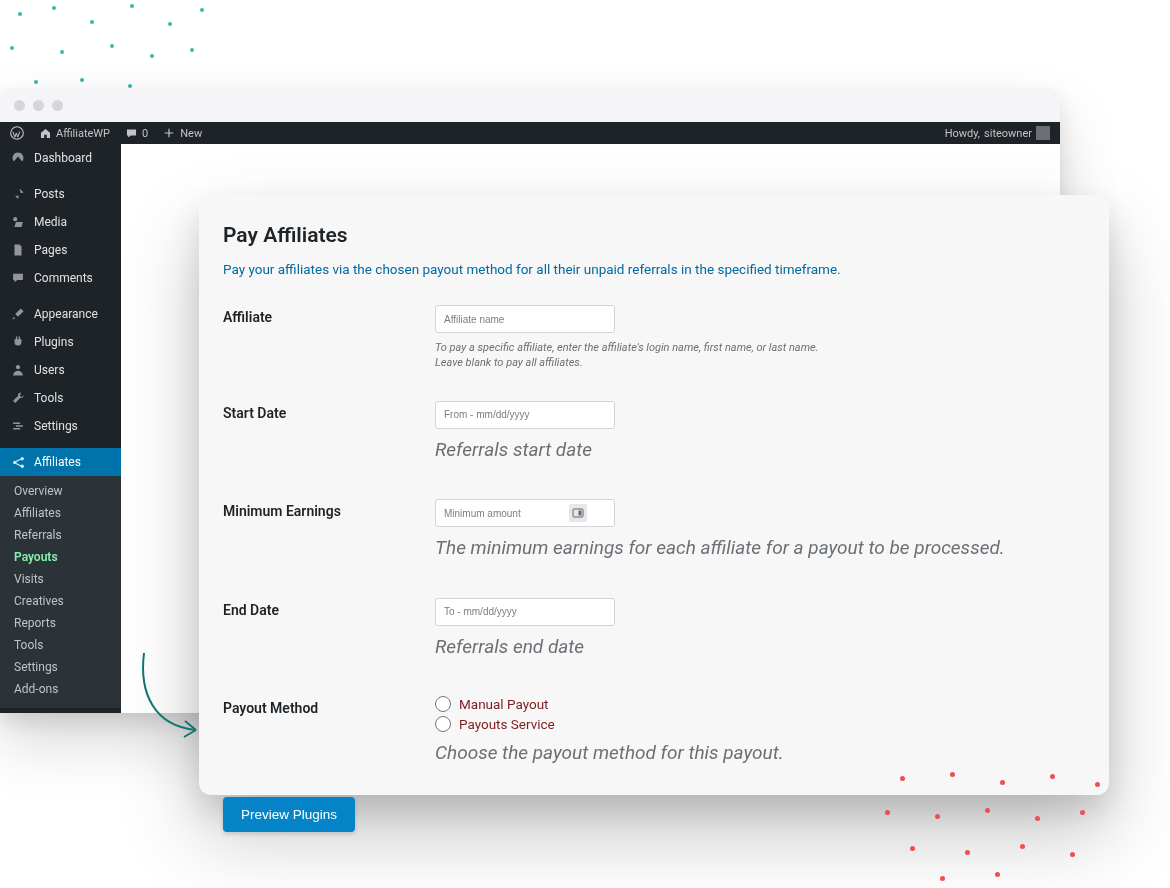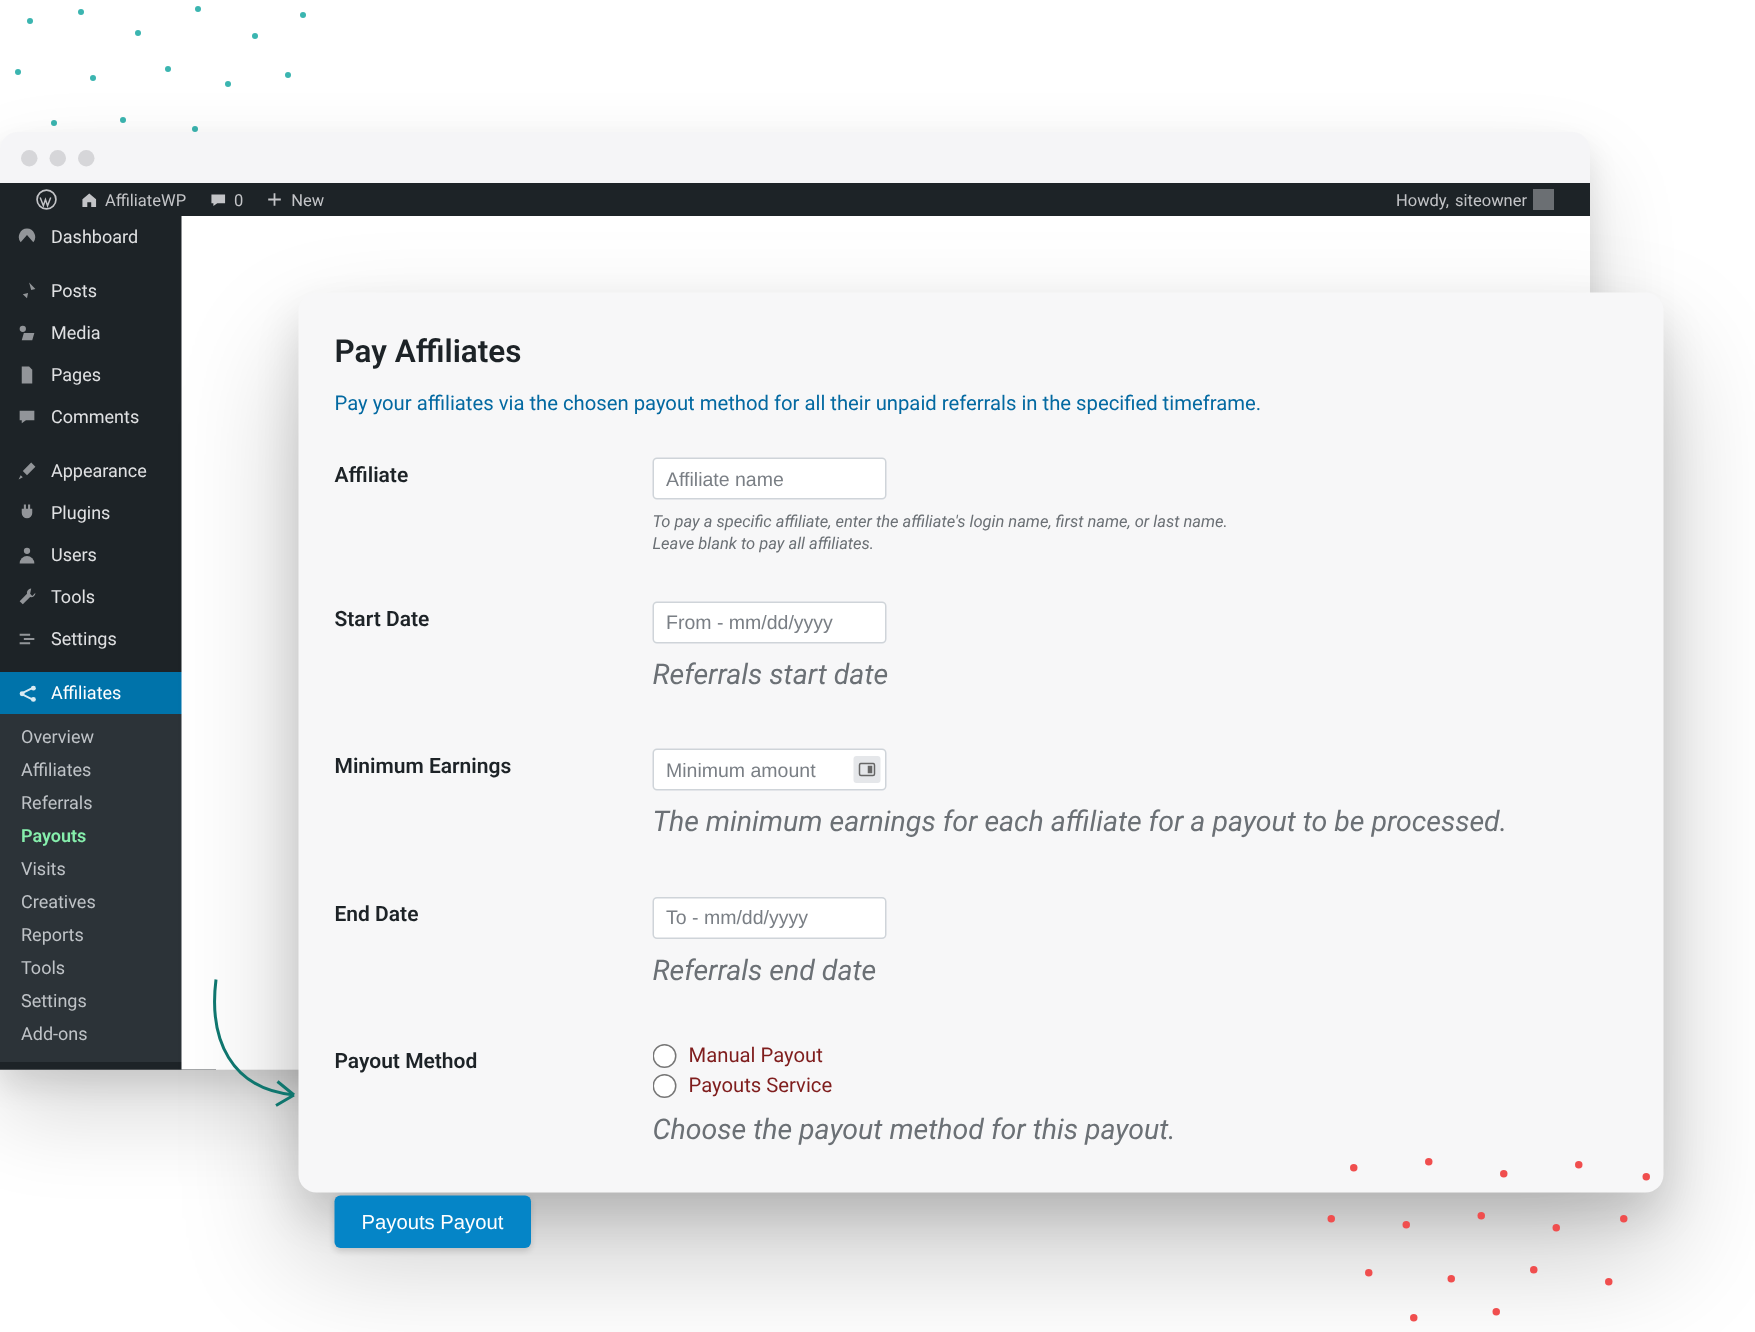--- a/index.html
+++ b/index.html
@@ -75,21 +75,21 @@
   .wp-adminbar {
     position: absolute;
     top: 34px;
     left: 0; right: 0;
     height: 22px;
     background: #1d2327;
     color: #c3c4c7;
     font-size: 11px;
     display: flex;
     align-items: center;
-    padding: 0 20px;
+    padding: 0 6px;
     justify-content: space-between;
   }
   .wp-adminbar .left, .wp-adminbar .right { display:flex; align-items:center; gap:6px; }
   .wp-adminbar .item { display:flex; align-items:center; gap:4px; padding:0 4px; cursor:pointer;}
   .ab-icon { width:14px; height:14px; display:inline-flex; align-items:center; justify-content:center; }
   .avatar-box { width:14px; height:14px; background:#6b6f73; }
 
   
   .wp-sidebar {
     position: absolute;
@@ -187,27 +187,27 @@
     flex:none;
     font-weight:600;
     font-size:14px;
     color:#1d2327;
     padding-top:4px;
   }
   .form-row .field{
     flex:1;
   }
   .text-input{
-    width:156px;
+    width:180px;
     height:28px;
     border:1px solid #cfd4d9;
     border-radius:3px;
     background:#fff;
     padding:0 8px;
-    font-size:13px;
+    font-size:10px;
     color:#333;
   }
   .text-input::placeholder{ color:#7a7f85; }
   .num-input-wrap{ position:relative; width:156px;}
   .num-input-wrap .spin{
     position:absolute; right:4px; top:50%; transform:translateY(-50%);
     width:18px;height:18px;background:#e5e7ea;border-radius:2px;
     display:flex;align-items:center;justify-content:center;font-size:10px;color:#555;
   }
   .help{
@@ -500,21 +500,21 @@
         <label for="pm1">Manual Payout</label>
       </div>
       <div class="radio-row">
         <input type="radio" name="pm" id="pm2" style="">
         <label for="pm2">Payouts Service</label>
       </div>
       <div class="help">Choose the payout method for this payout.</div>
     </div>
   </div>
 
-  <button class="btn-primary">Payouts Payout</button>
+  <button class="btn-primary">Preview Plugins</button>
 </div>
 
 <div class="pointer-arrow">
   <svg viewBox="0 0 80 100" width="80" height="100">
     <path d="M10 5 C 5 45, 20 78, 62 82" fill="none" stroke="#0f766e" stroke-width="2"></path>
     <path d="M62 82 l-11 -9 M62 82 l-12 7" fill="none" stroke="#0f766e" stroke-width="2"></path>
   </svg>
 </div>
 
 <div class="dots-red">

